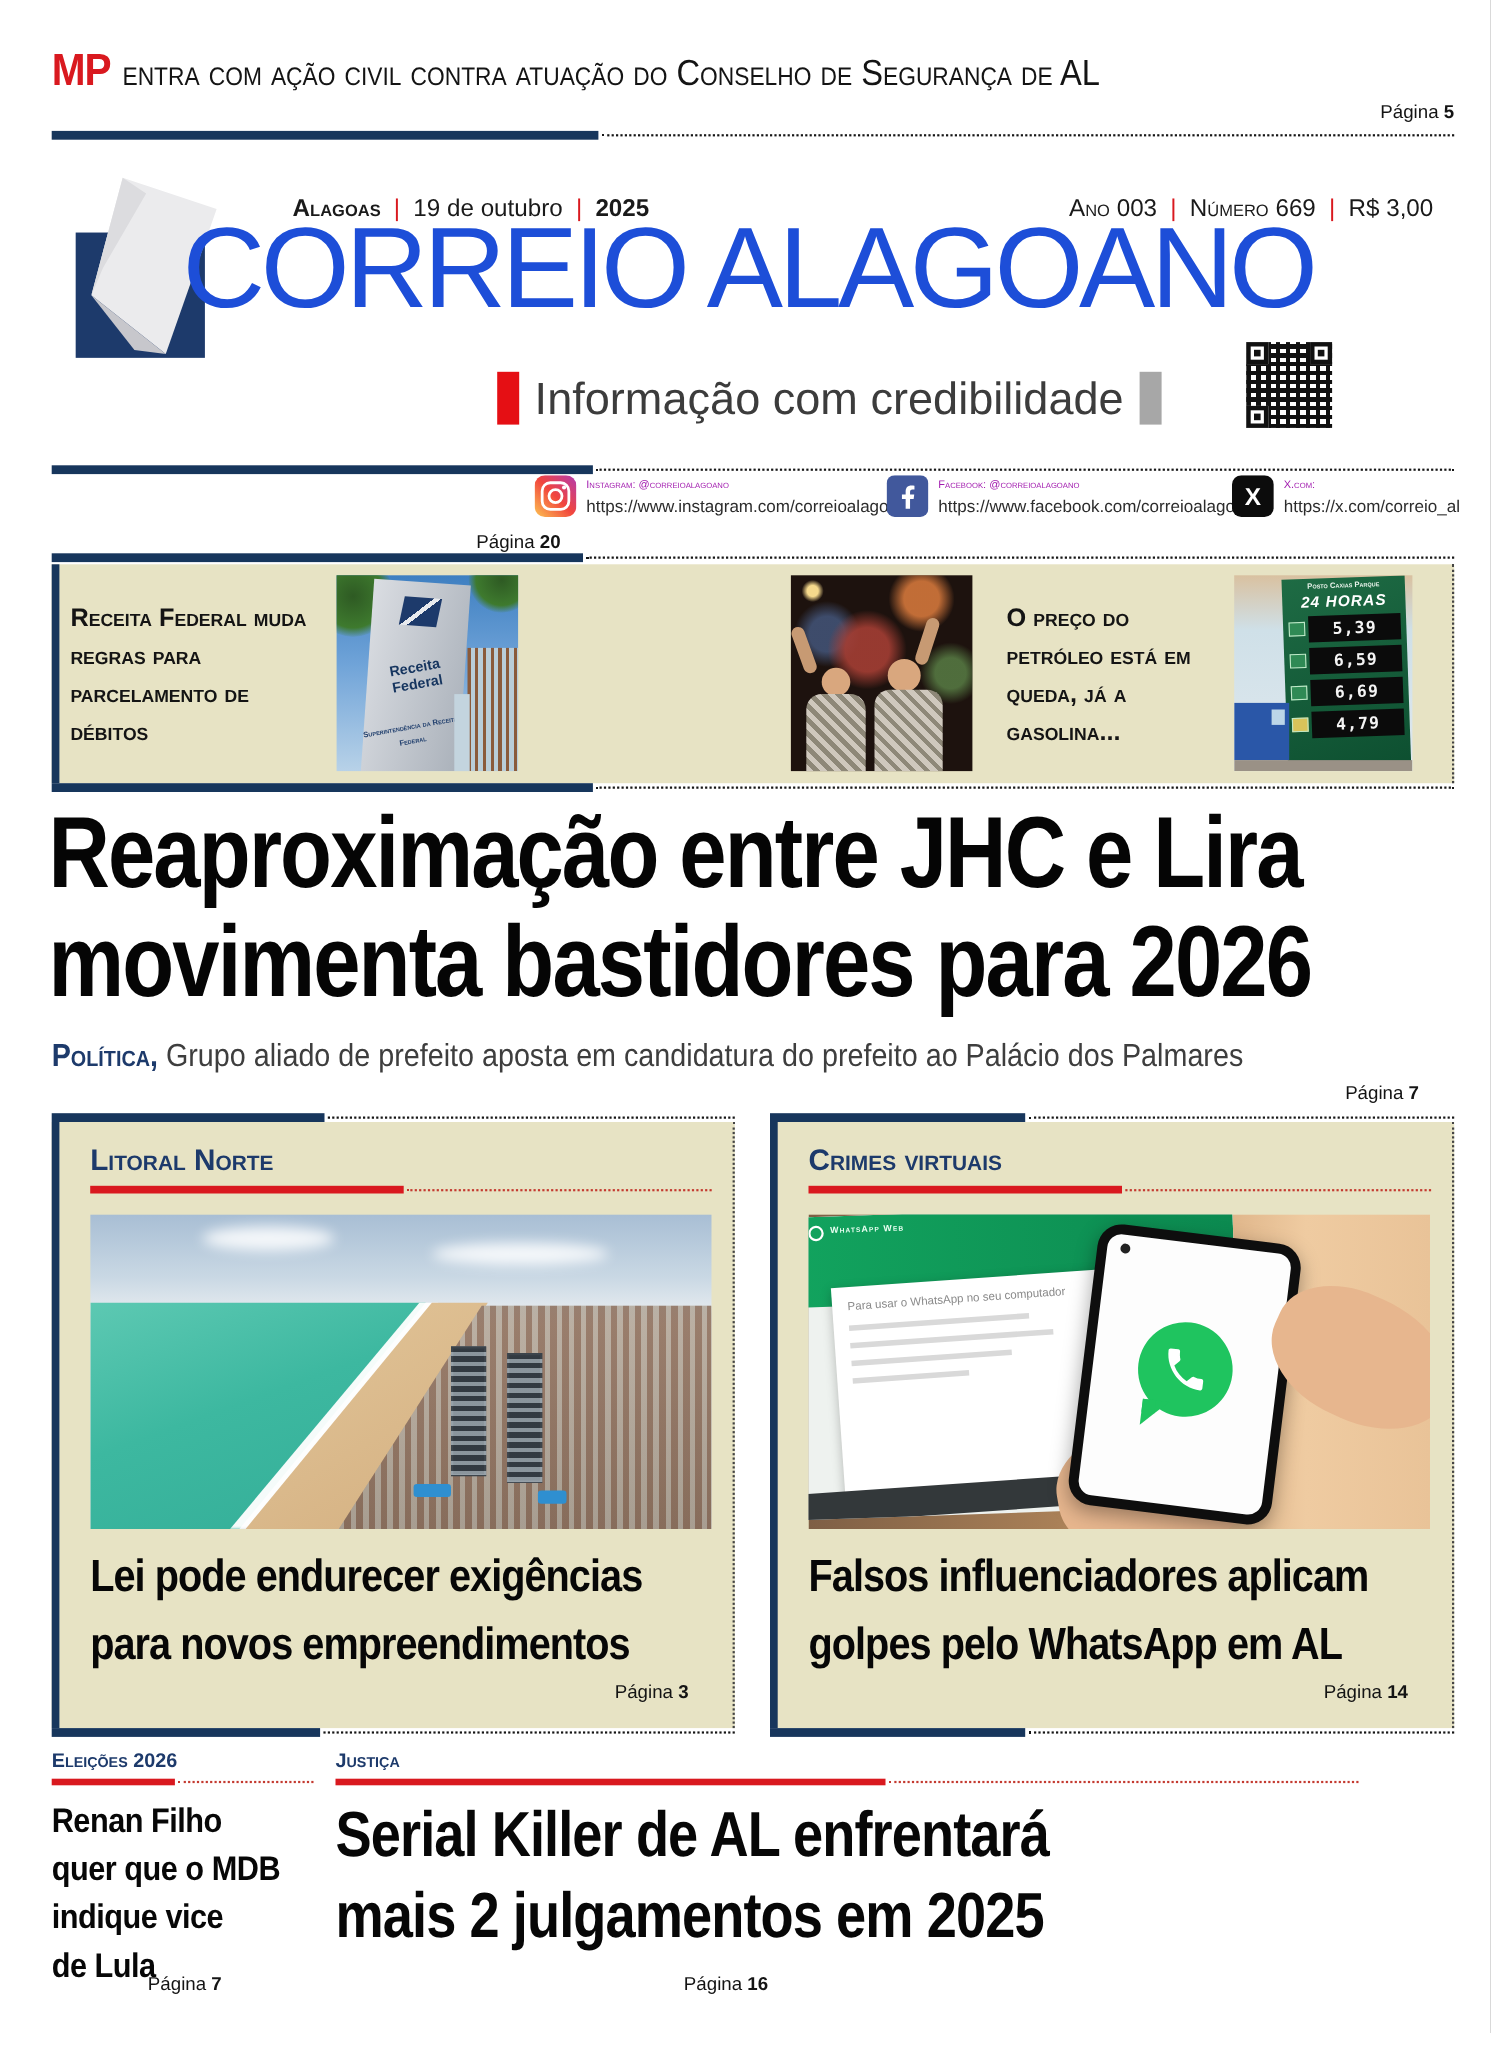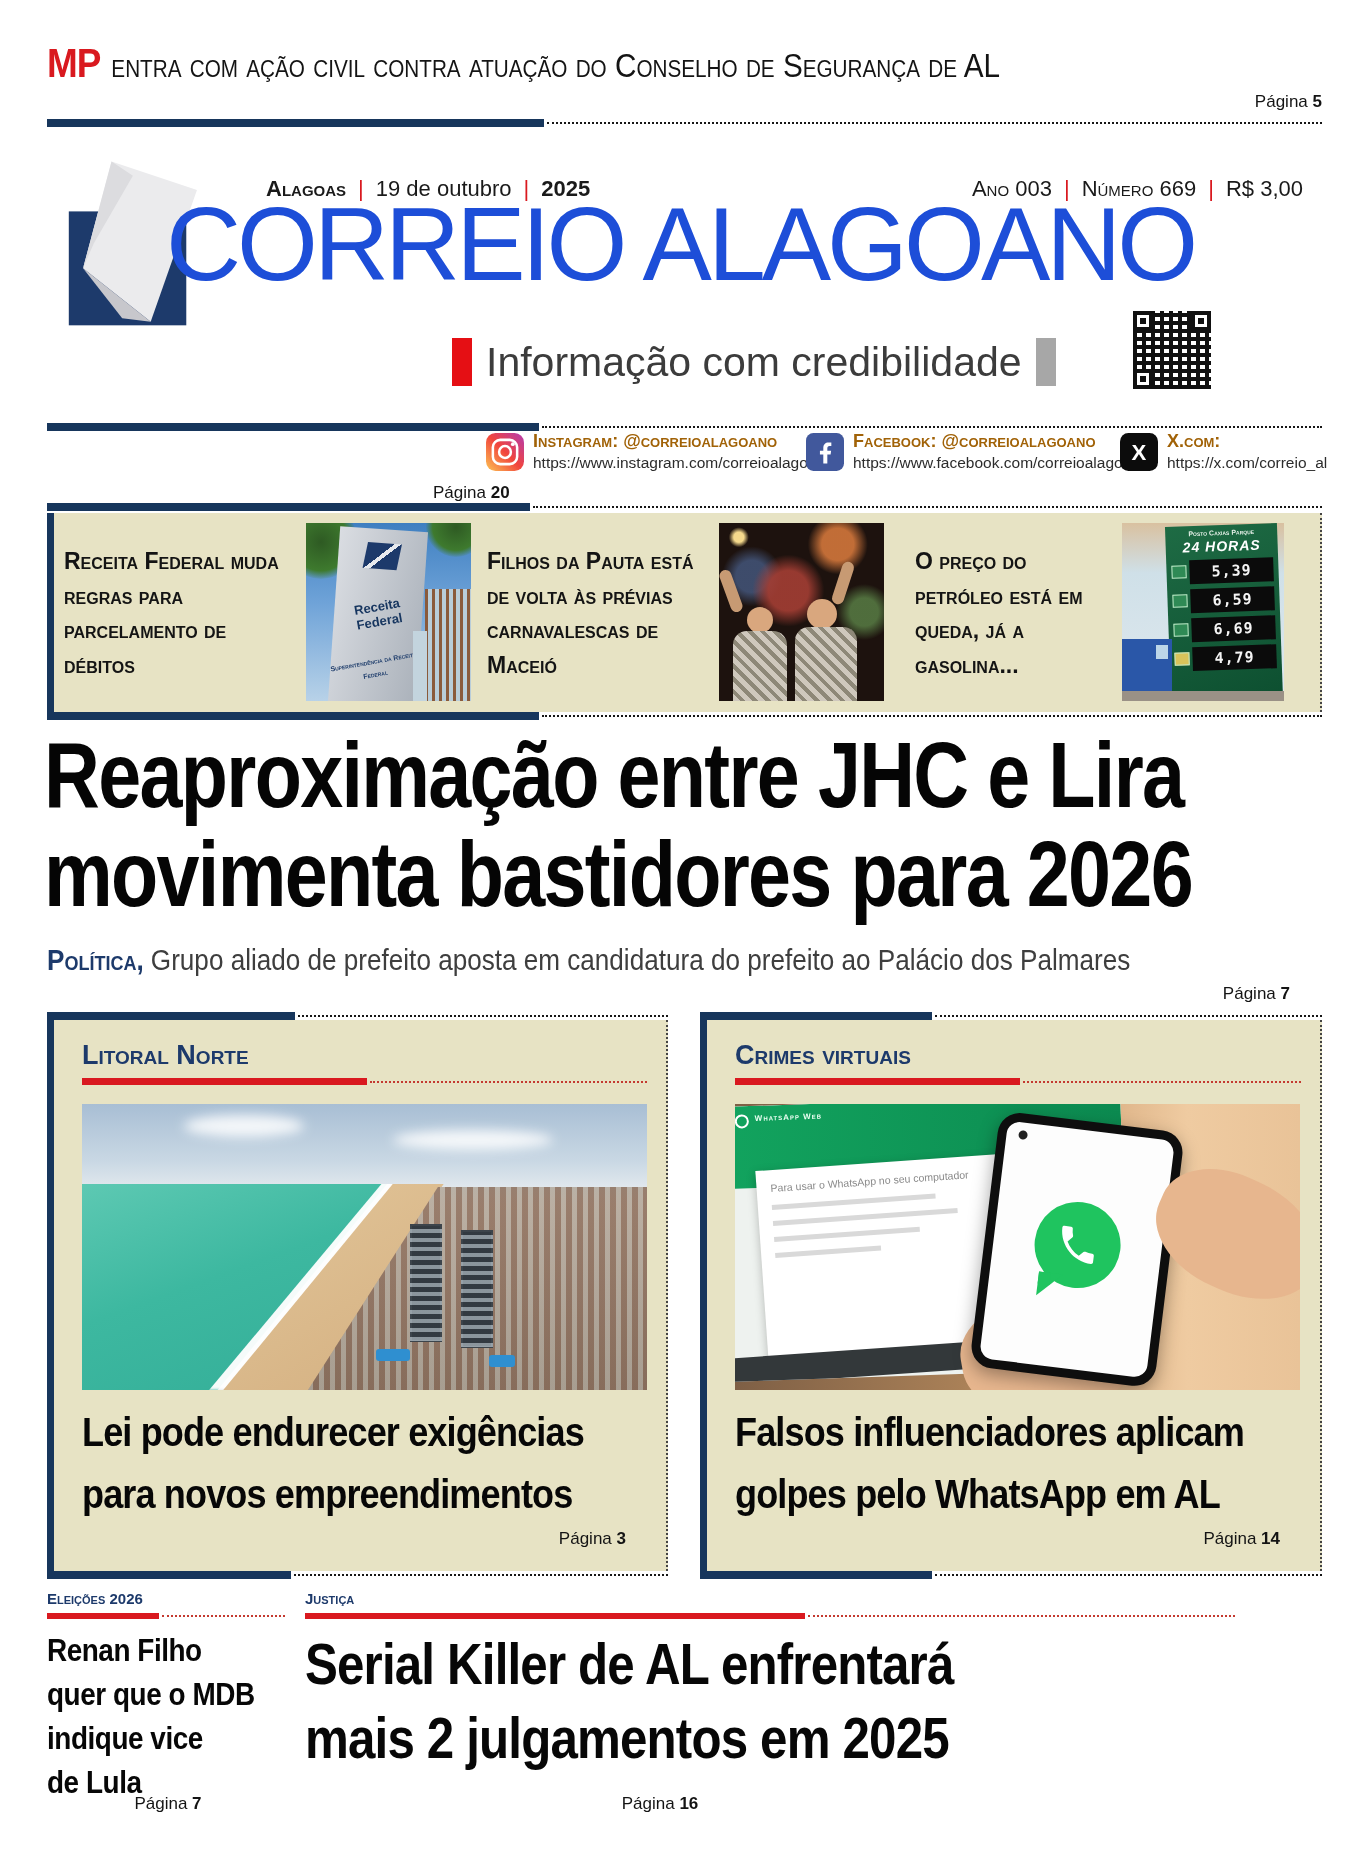--- a/index.html
+++ b/index.html
@@ -40,21 +40,21 @@
     background-image:repeating-linear-gradient(0deg,#111 0 4px,transparent 4px 8px),
                      repeating-linear-gradient(90deg,#111 0 4px,#fff 4px 9px); }
   .qf { position:absolute; width:20px; height:20px; border:4px solid #111; background:#fff; }
   .qf i { display:block; width:6px; height:6px; margin:3px; background:#111; }
   .qf.tl { left:0; top:0; } .qf.tr { right:0; top:0; } .qf.bl { left:0; bottom:0; }
 
   
   .soc { top:430px; display:flex; align-items:center; }
   .soc .ic { width:38px; height:38px; flex:0 0 38px; }
   .soc .tx { margin-left:9px; line-height:1.3; }
-  .soc .l1 { font-size:18px; font-weight:700; font-variant:small-caps; color:#a16207; white-space:nowrap; }
+  .soc .l1 { font-size:10px; font-weight:400; font-variant:small-caps; color:#a21caf; white-space:nowrap; }
   .soc .l2 { font-size:15.5px; color:#2c2c2c; white-space:nowrap; }
 
   
   .fatos-title { left:110px; top:442px; font-size:45px; font-weight:700; font-variant:small-caps; color:#1d3a6b; }
   .band { left:47px; top:513px; width:1275px; height:199px; background:#e7e3c4;
           border-left:7px solid #17365c; border-right:2px dotted #444; }
   .brief { position:absolute; top:12px; height:176px; display:flex; align-items:center; justify-content:center;
            text-align:left; font-variant:small-caps; font-weight:700; font-size:23px; line-height:1.5; color:#141414; }
   .bphoto { position:absolute; top:10px; height:178px; overflow:hidden; }
 
@@ -160,21 +160,21 @@
                      border-radius:22px; transform:rotate(7deg); padding:9px; box-shadow:0 6px 18px rgba(0,0,0,.35); }
   .ph-whats .pscr { position:relative; width:100%; height:100%; background:#fdfdfd; border-radius:13px; }
   .ph-whats .cam { position:absolute; left:12px; top:8px; width:9px; height:9px; border-radius:50%; background:#222; }
   .ph-whats .wbub { position:absolute; left:50%; top:50%; width:86px; height:86px; margin:-48px 0 0 -43px;
                     background:#1fc45f; border-radius:50%; display:flex; align-items:center; justify-content:center; }
   .ph-whats .wbub:after { content:""; position:absolute; left:8px; bottom:-12px; border:12px solid transparent;
                     border-top-color:#1fc45f; border-left-color:#1fc45f; }
 
   
   .bcol { position:absolute; top:1590px; }
-  .bk { font-size:15px; }
+  .bk { font-size:18px; }
   .bhl { margin-top:10px; transform:scaleX(0.90); transform-origin:0 0;
          font-size:31px; font-weight:700; letter-spacing:-0.5px; line-height:1.42; color:#070707; white-space:nowrap; }
   .bhl2 { margin-top:8px; transform:scaleX(0.85); transform-origin:0 0;
           font-size:58px; font-weight:700; letter-spacing:-1px; line-height:1.28; color:#070707; white-space:nowrap; }
   .bpg { position:absolute; top:204px; text-align:center; }
 </style>
 </head>
 <body>
 
 <div class="page">
@@ -299,21 +299,20 @@
       <i class="fol" style="left:120px; top:-26px; width:60px; height:60px;"></i>
       <div class="slab">
         <div class="rl"></div>
         <div class="rtitle">Receita Federal</div>
         <div class="rsub">Superintendência da Receita Federal</div>
       </div>
       <i class="bldg"></i>
       <i class="bldg2"></i>
     </div>
 
-    <div class="brief" style="left:433px; width:215px;">Filhos da Pauta está de volta às prévias carnavalescas de Maceió</div>
 
     <div class="bphoto ph-carn" style="left:665px; width:165px;">
       <i class="head" style="left:28px; top:84px; width:26px; height:26px;"></i>
       <i class="torso" style="left:14px; top:108px; width:54px; height:70px;"></i>
       <i class="head" style="left:88px; top:76px; width:30px; height:30px;"></i>
       <i class="torso" style="left:76px; top:104px; width:62px; height:74px;"></i>
       <i class="arm" style="left:118px; top:38px; transform:rotate(18deg);"></i>
       <i class="arm" style="left:6px; top:46px; transform:rotate(-20deg);"></i>
     </div>
 

